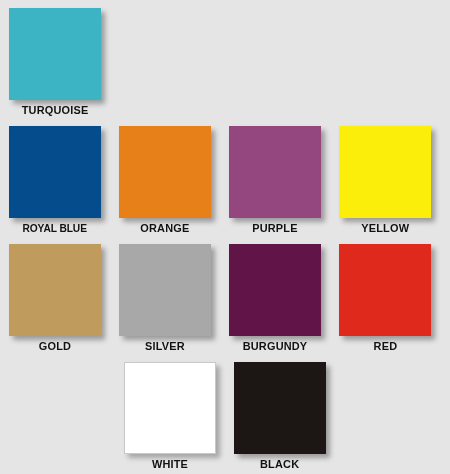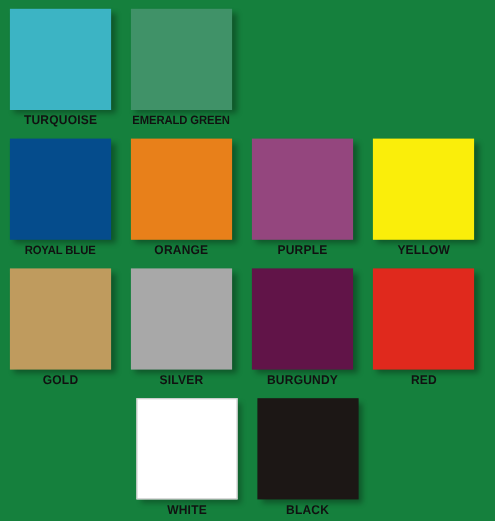--- a/index.html
+++ b/index.html
@@ -12,21 +12,21 @@
     width: 450px;
     height: 474px;
     overflow: hidden;
     font-family: "Liberation Sans", sans-serif;
     -webkit-font-smoothing: antialiased;
   }
   #swatch-chart {
     position: relative;
     width: 450px;
     height: 474px;
-    background: #15803d;
+    background: #e5e5e5;
   }
   .swatch-row {
     position: absolute;
     left: 0;
     width: 450px;
     height: 118px;
     display: flex;
     justify-content: flex-start;
   }
   .swatch-row.row-0 { top: 8px; }
@@ -75,24 +75,20 @@
 </style>
 </head>
 <body>
 
 <div id="swatch-chart">
     <div class="swatch-row row-0">
       <div class="swatch-cell">
         <div class="swatch-chip" style="background-color: rgb(60, 180, 196);"></div>
         <div class="swatch-label">TURQUOISE</div>
       </div>
-      <div class="swatch-cell">
-        <div class="swatch-chip" style="background-color: rgb(64, 146, 104);"></div>
-        <div class="swatch-label long">EMERALD GREEN</div>
-      </div>
     </div>
     <div class="swatch-row row-1">
       <div class="swatch-cell">
         <div class="swatch-chip" style="background-color: rgb(5, 76, 140);"></div>
         <div class="swatch-label long">ROYAL BLUE</div>
       </div>
       <div class="swatch-cell">
         <div class="swatch-chip" style="background-color: rgb(232, 128, 26);"></div>
         <div class="swatch-label">ORANGE</div>
       </div>

